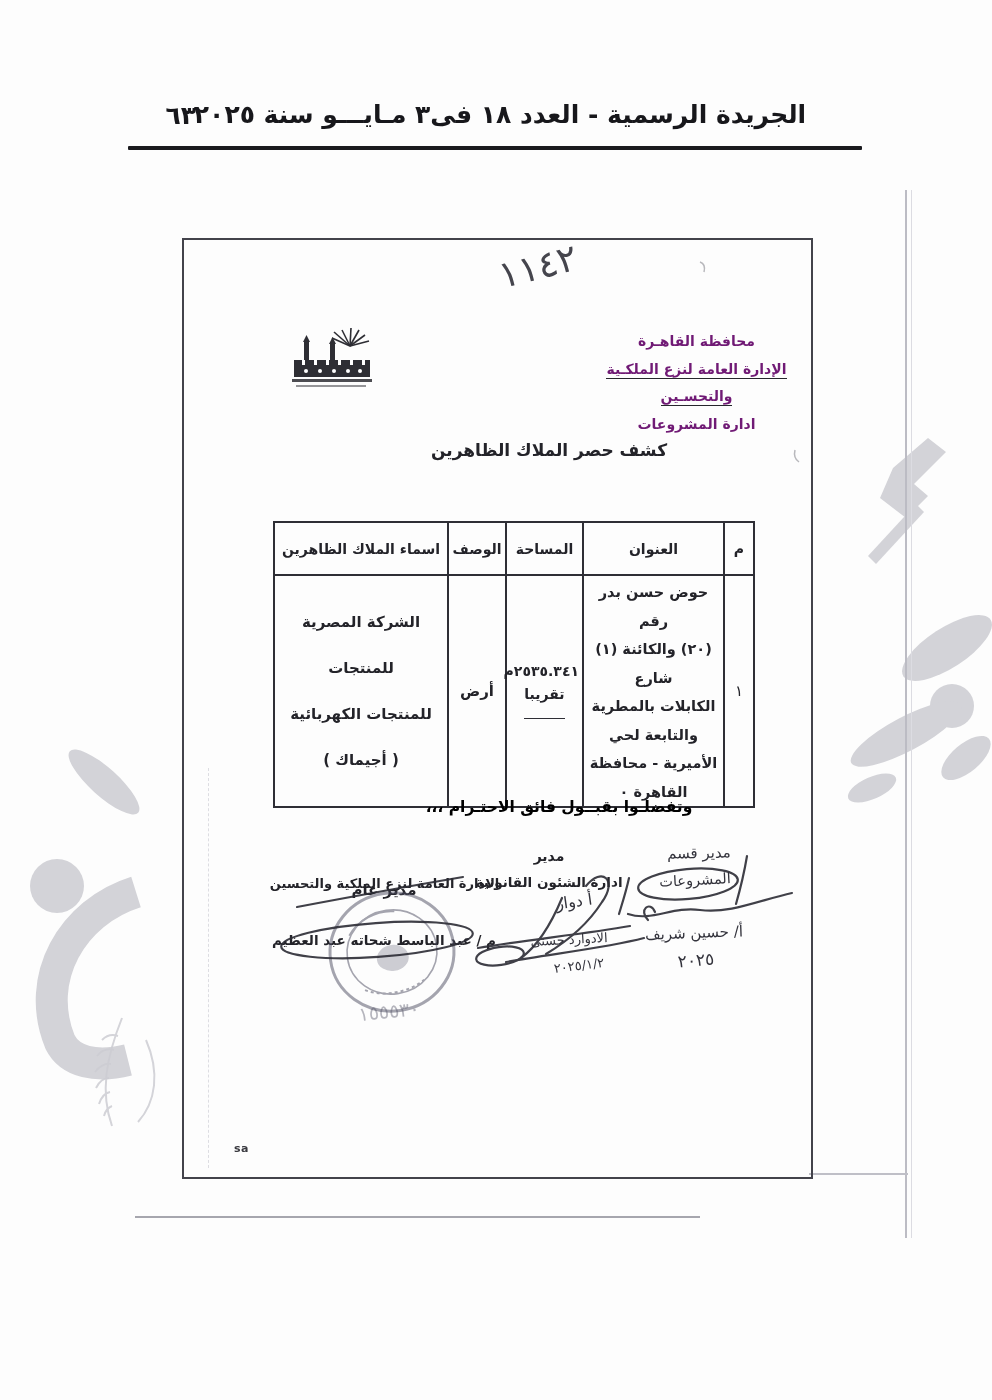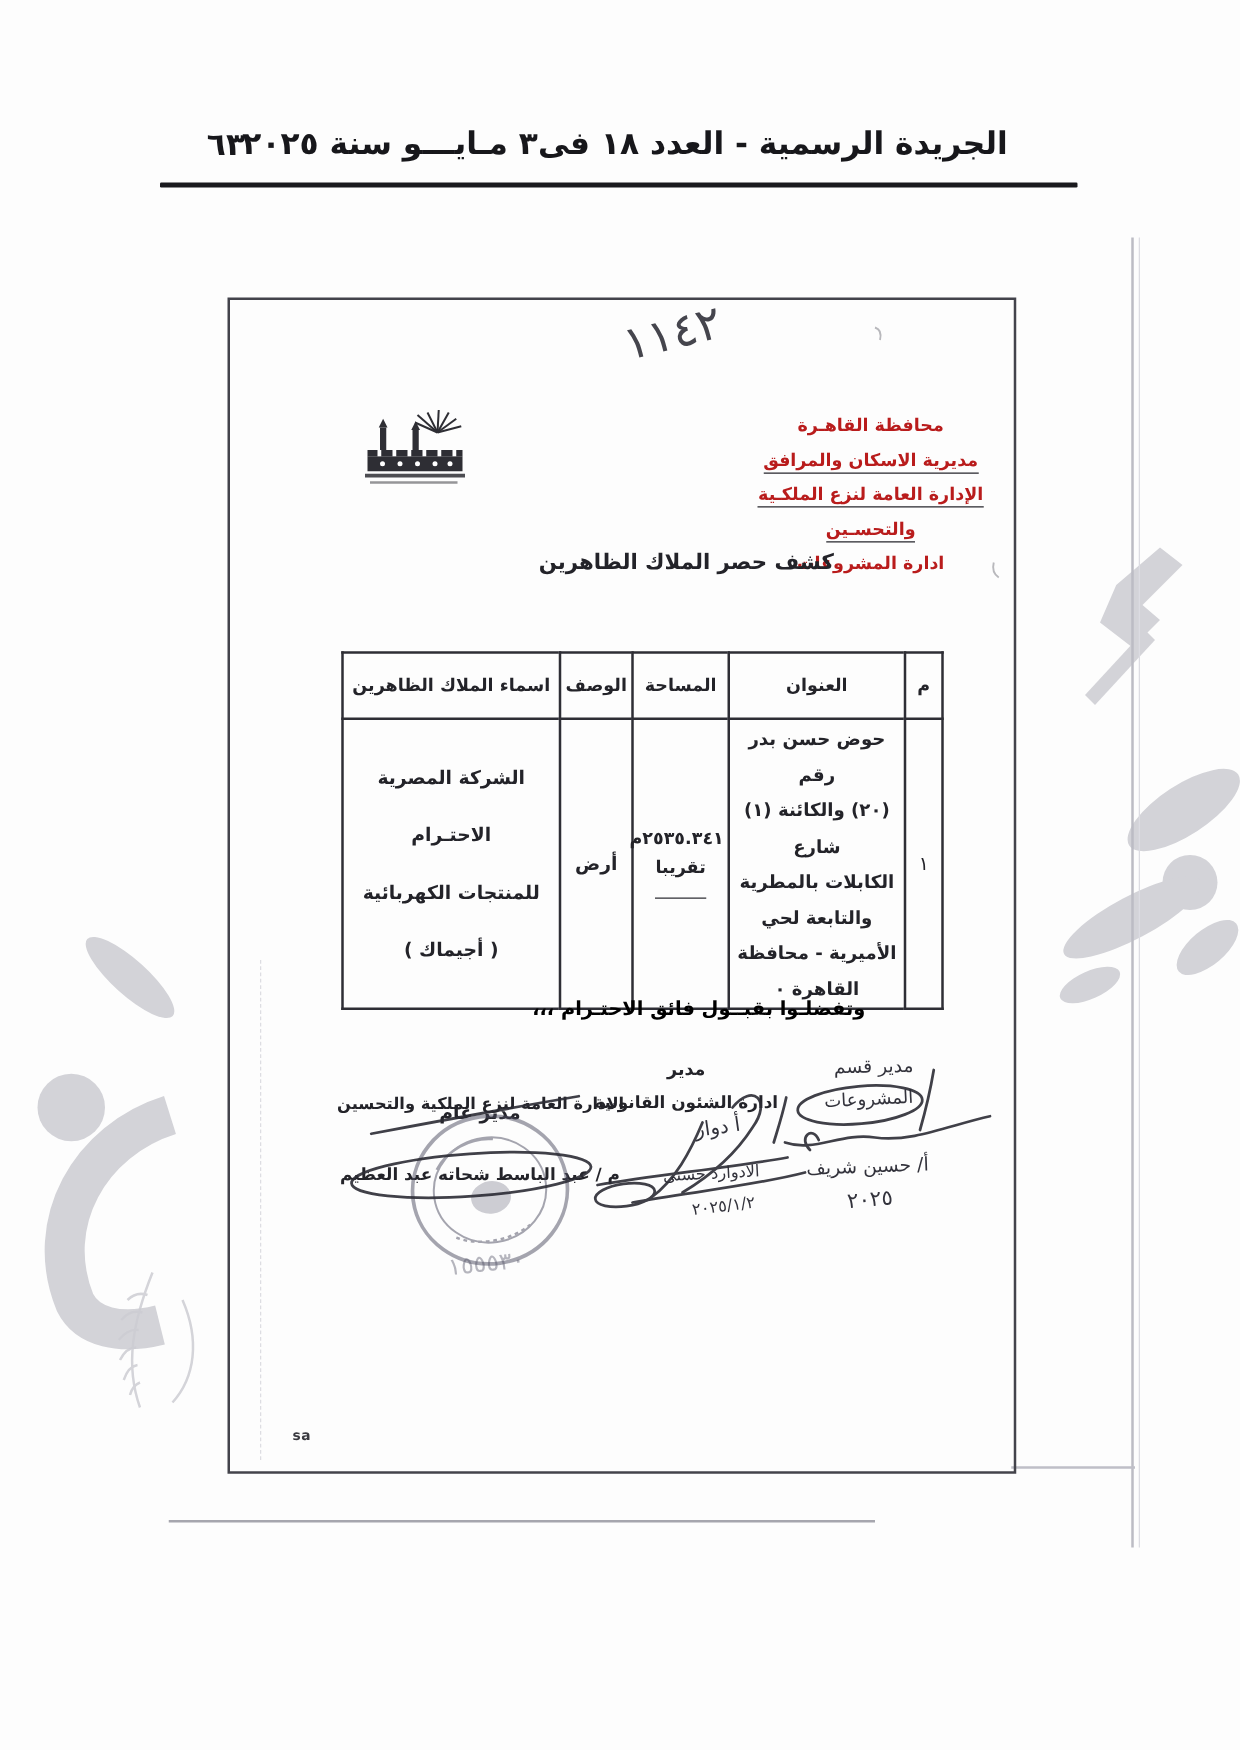--- a/index.html
+++ b/index.html
@@ -13,21 +13,21 @@
   #gz-pagenum{left:136px;top:101px;width:60px;font-size:25px;font-weight:bold;color:#17171b;text-align:right;}
   #gz-rule{left:128px;top:146px;width:734px;height:4px;background:#1a1a1e;border-radius:1px;}
   
   .scanline{background:#bcbcc4;z-index:2;}
   
   #doc{left:182px;top:238px;width:627px;height:937px;border:2px solid #43434b;z-index:3;background:transparent;}
   #doc .fold{left:24px;top:528px;height:400px;width:0;border-left:1px dashed #d6d6dc;opacity:.8;}
   #hand-ref{left:225px;top:16px;width:170px;font-size:37px;color:#45454d;
             transform:rotate(-14deg);letter-spacing:6px;font-weight:400;}
   #org{left:400px;top:88px;width:225px;font-size:14px;line-height:27.5px;font-weight:bold;
-       text-align:center;color:#b91c1c;}
+       text-align:center;color:#701a75;}
   #org .u{border-bottom:1.5px solid #26262c;padding-bottom:1px;}
   #doc-title{left:205px;top:200px;width:320px;font-size:17px;font-weight:bold;text-align:center;color:#232329;}
   
   #tbl{left:89px;top:281px;width:480px;border-collapse:collapse;table-layout:fixed;direction:rtl;color:#232329;}
   #tbl th,#tbl td{border:2px solid #2e2e35;padding:0 3px;}
   #tbl th{height:51px;font-size:14px;font-weight:bold;text-align:center;}
   #tbl td{height:173px;vertical-align:middle;text-align:center;}
   .addr-line{font-size:14.5px;font-weight:bold;line-height:28.5px;}
   .owner-line{font-size:15px;font-weight:bold;line-height:46px;}
   .area-val{font-size:14px;font-weight:bold;}
@@ -132,21 +132,20 @@
         <circle cx="16" cy="43" r="2"></circle>
           <circle cx="30" cy="43" r="2"></circle>
           <circle cx="44" cy="43" r="2"></circle>
         <circle cx="58" cy="43" r="2"></circle>
           <circle cx="70" cy="43" r="2"></circle>
       </g>
     </svg>
 
     <div class="abs rtl" id="org">
       <div><span>محافظة القاهـرة</span></div>
-      <div><span class="u">مديرية الاسكان والمرافق</span></div>
       <div><span class="u">الإدارة العامة لنزع الملكـية والتحسـين</span></div>
       <div><span>ادارة المشروعات</span></div>
     </div>
 
     <div class="abs rtl" id="doc-title">كشف حصر الملاك الظاهرين</div>
 
     <table class="abs" id="tbl">
       <colgroup>
         <col style="width:30px">
           <col style="width:141px">
@@ -173,21 +172,21 @@
             <div class="addr-line">والتابعة لحي</div>
             <div class="addr-line">الأميرية - محافظة</div>
             <div class="addr-line">القاهرة ٠</div>
           </td>
           <td>
             <div class="area-val rtl">٢٥٣٥.٣٤١م</div>
             <div><span class="area-note">تقريبا</span></div>
           </td>
           <td style="font-size:15px;font-weight:bold;">أرض</td>
           <td>
-            <div class="owner-line">الشركة المصرية الاحتـرام</div>
+            <div class="owner-line">الشركة المصرية للمنتجات</div>
             <div class="owner-line">للمنتجات الكهربائية</div>
             <div class="owner-line">( أجيماك )</div>
           </td>
         </tr>
       </tbody>
     </table>
 
     <div class="abs rtl" id="closing">وتفضلـوا بقبــول فائق الاحتـرام ،،،</div>
 
     <div class="abs rtl hand" id="sig-right-t1">مدير قسم</div>

